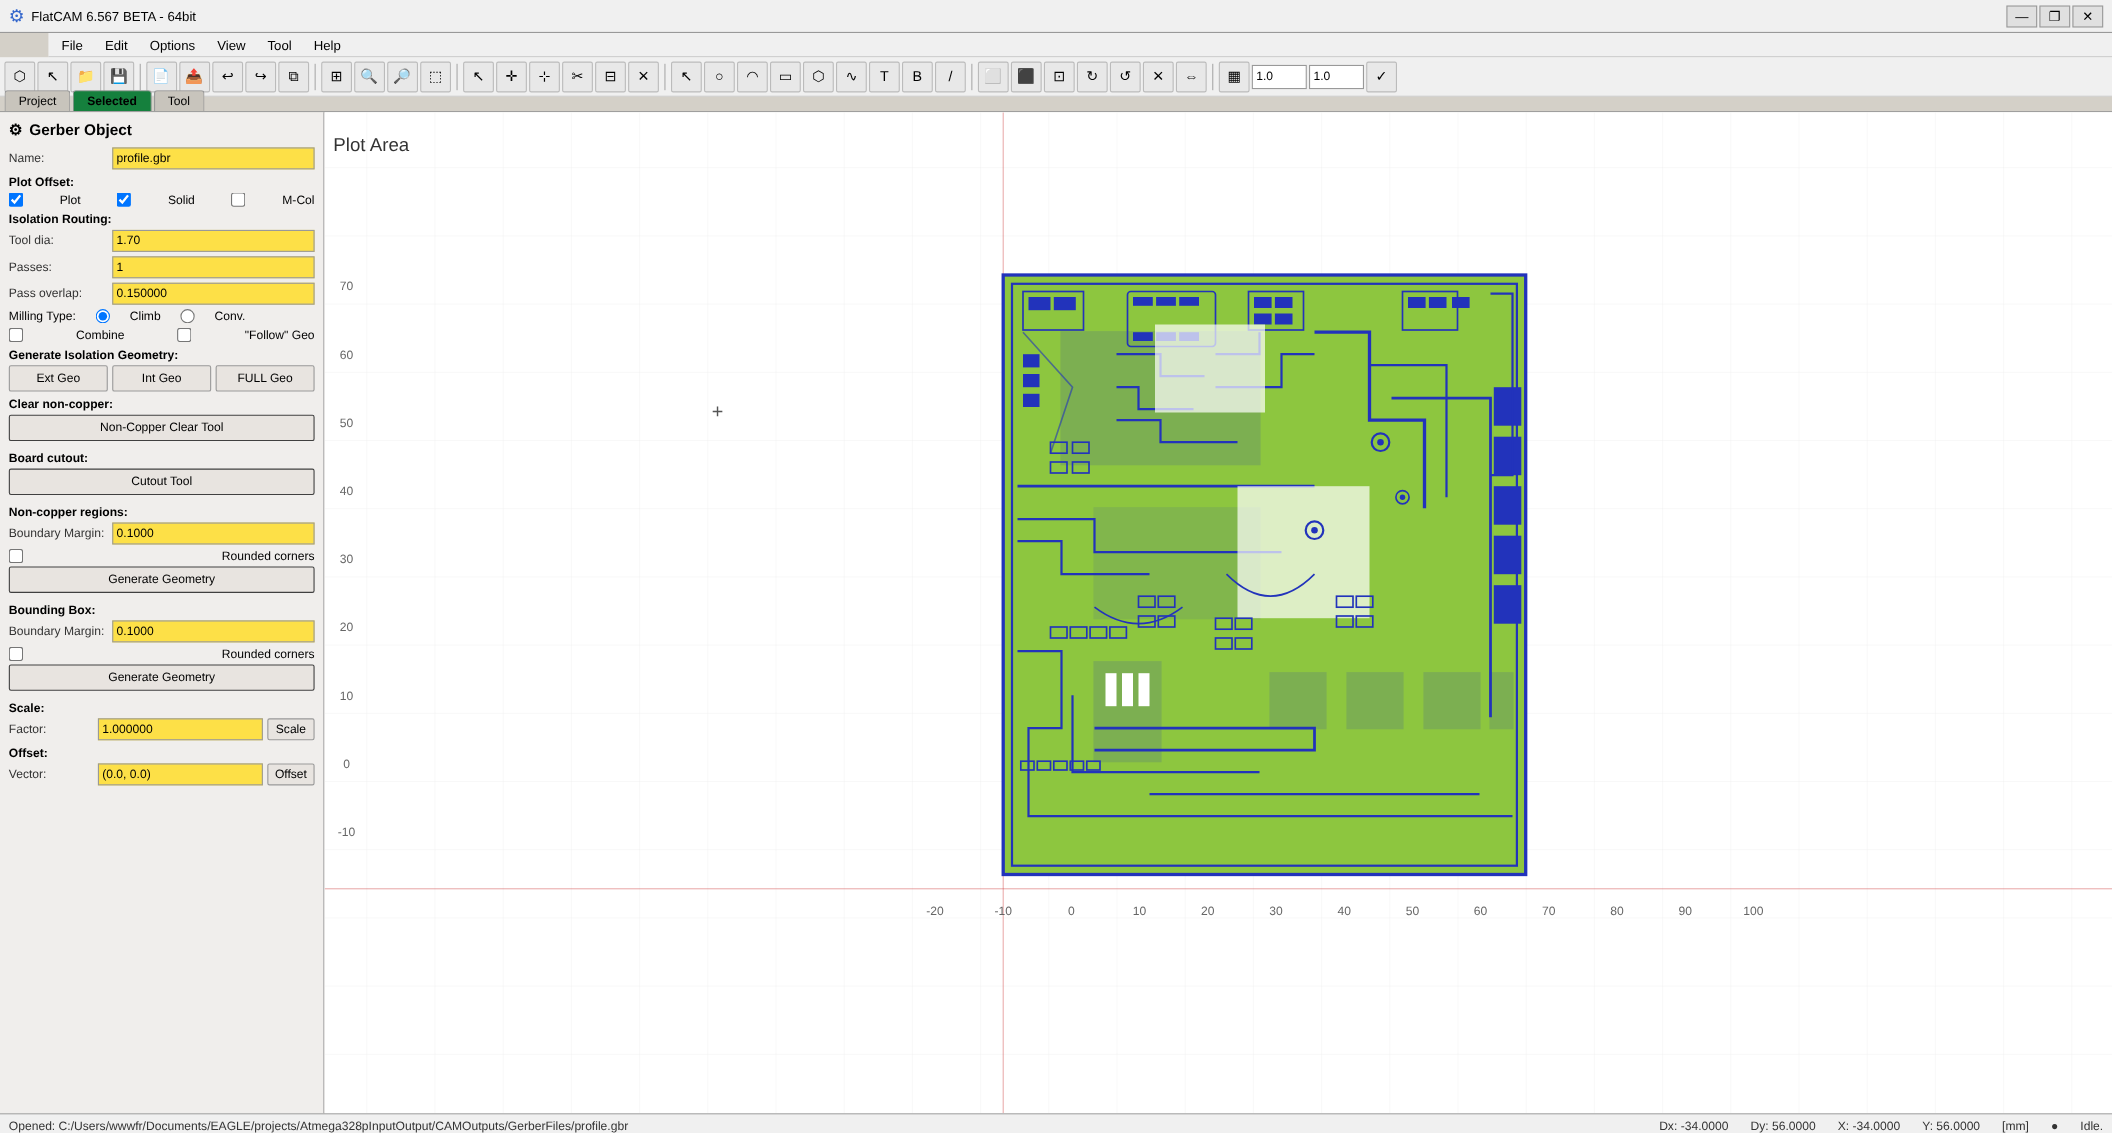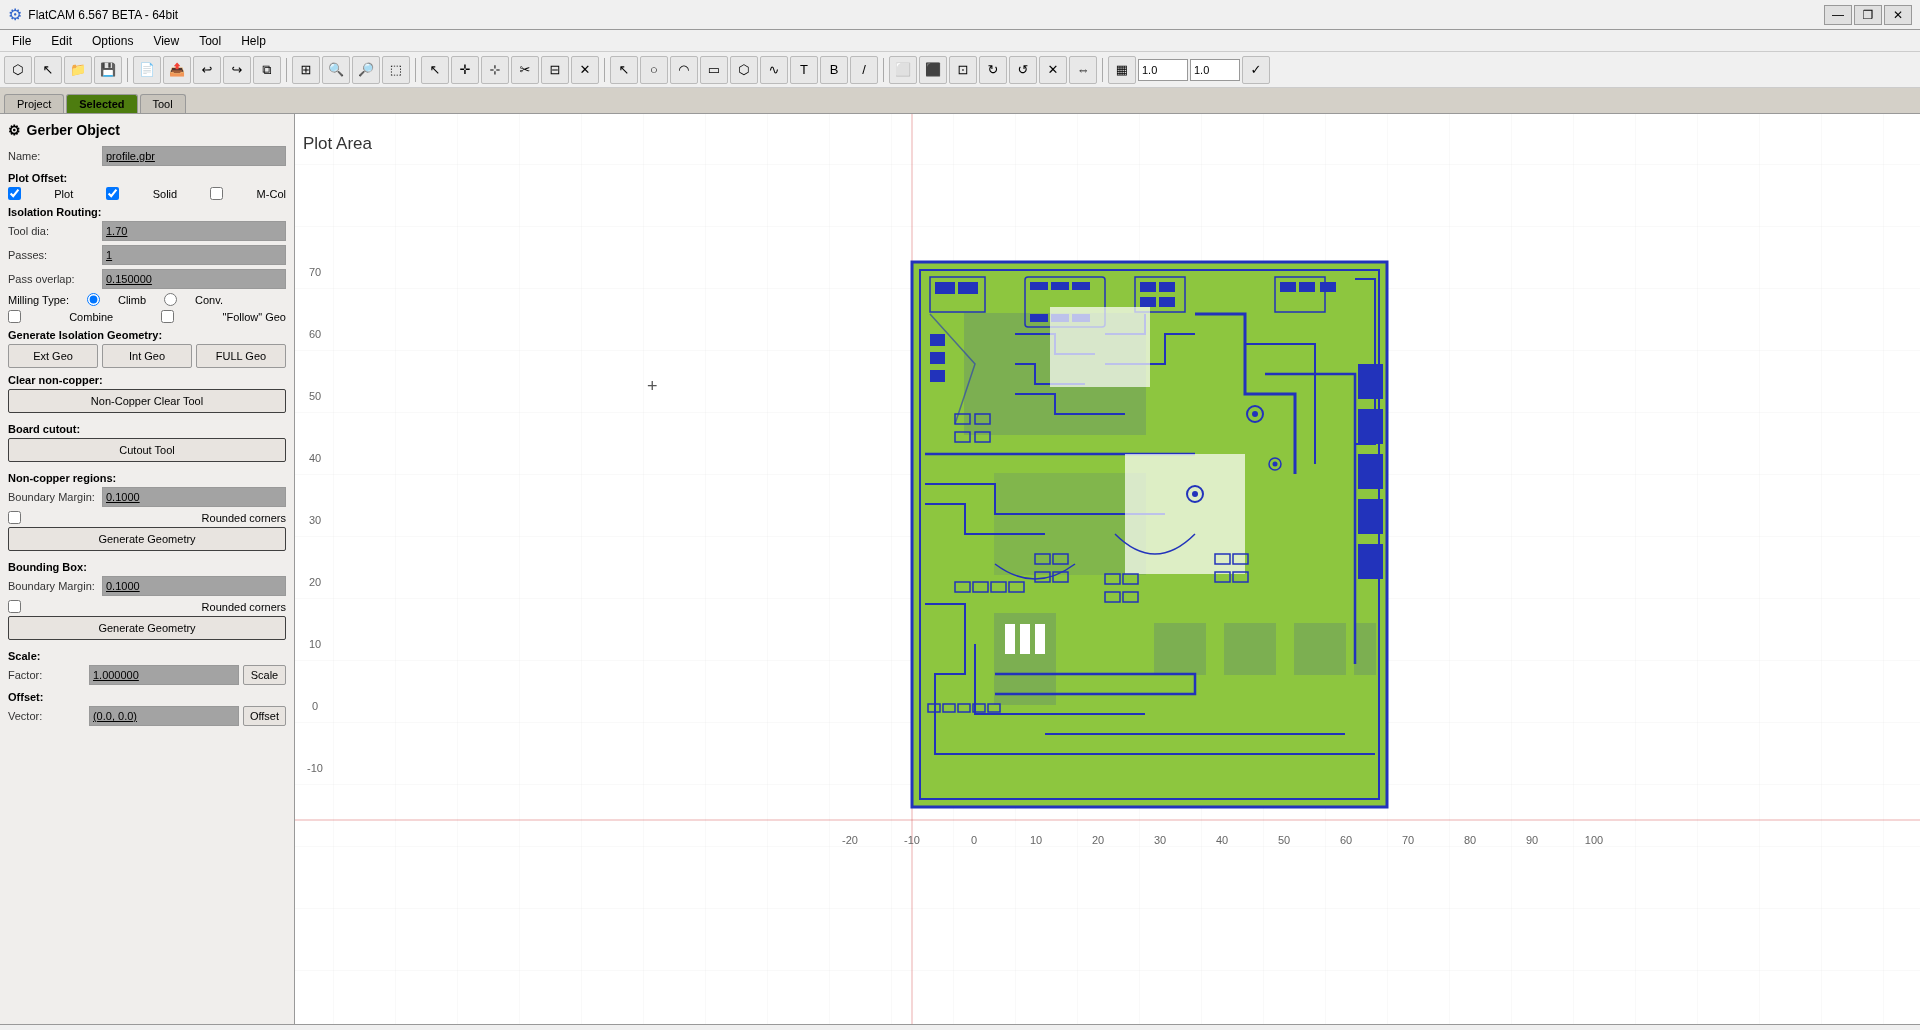--- a/index.html
+++ b/index.html
@@ -27,20 +27,21 @@
 
     
     #menubar {
       background: #f0f0f0;
       height: 22px;
       display: flex;
       align-items: center;
       padding: 0 4px;
       border-bottom: 1px solid #ccc;
       gap: 4px;
+      margin-left: 44px;
     }
     .menu-item {
       padding: 2px 8px;
       cursor: pointer;
       font-size: 12px;
     }
 
     
     #toolbar {
       background: #f0f0f0;
@@ -63,37 +64,37 @@
     .tb-input {
       height: 22px; width: 50px;
       border: 1px solid #999;
       padding: 0 3px;
       font-size: 11px;
     }
 
     
     #tabbar {
       background: #d4d0c8;
-      height: 26px;
+      height: 14px;
       display: flex;
       align-items: flex-end;
       padding: 0 4px;
       border-bottom: 1px solid #999;
     }
     .tab {
       padding: 3px 12px;
       background: #c8c4bc;
       border: 1px solid #999;
       border-bottom: none;
       cursor: pointer;
       font-size: 11px;
       margin-right: 2px;
       border-radius: 3px 3px 0 0;
     }
-    .tab.active { background: #4d7c0f; font-weight: bold; }
+    .tab.active { background: #15803d; font-weight: bold; }
 
     
     #main {
       display: flex;
       height: calc(100vh - 120px);
     }
 
     
     #left-panel {
       width: 295px;
@@ -123,22 +124,21 @@
       width: 90px;
       font-size: 11px;
       color: #333;
     }
     .field-input {
       flex: 1;
       height: 20px;
       border: 1px solid #999;
       padding: 0 3px;
       font-size: 11px;
-      background: #a3a3a3;
-      text-decoration: underline;
+      background: #fde047;
     }
 
     .section-header {
       font-weight: bold;
       font-size: 11px;
       margin: 6px 0 3px 0;
       color: #000;
     }
 
     .checkbox-row {

